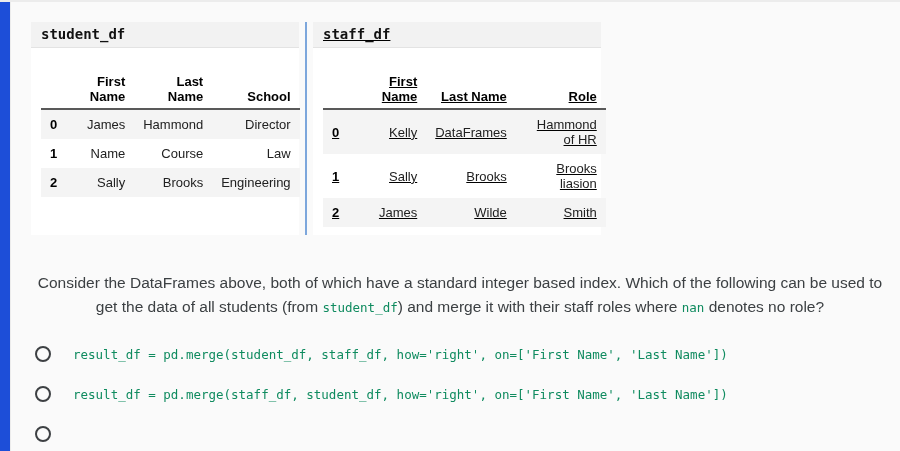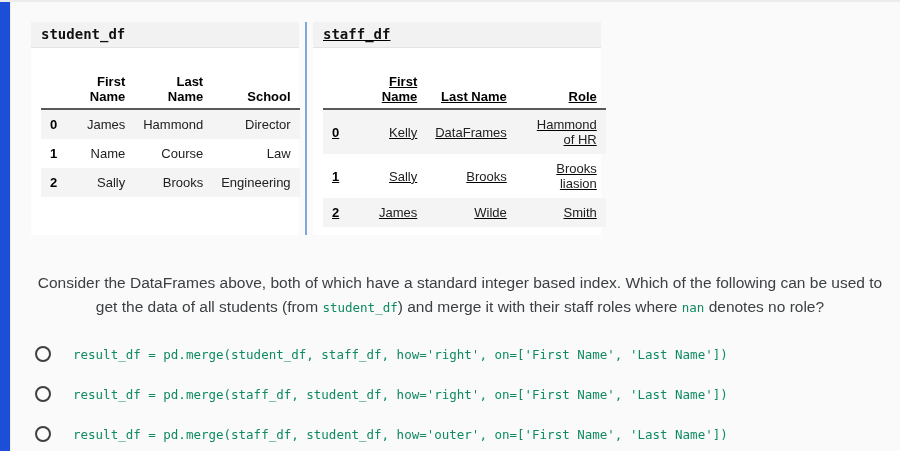--- a/index.html
+++ b/index.html
@@ -202,19 +202,18 @@
       <div class="option">
         <span class="radio"></span>
         <span class="option-code">result_df = pd.merge(student_df, staff_df, how='right', on=['First Name', 'Last Name'])</span>
       </div>
       <div class="option">
         <span class="radio"></span>
         <span class="option-code">result_df = pd.merge(staff_df, student_df, how='right', on=['First Name', 'Last Name'])</span>
       </div>
       <div class="option">
         <span class="radio"></span>
-        <span class="option-code">result_df = pd.merge(staff_df, student_df, how='outer', on=['First Name', 'Last Name'])</span>
       </div>
 
     </div>
 
   </div>
 </div>
 
 </body></html>

